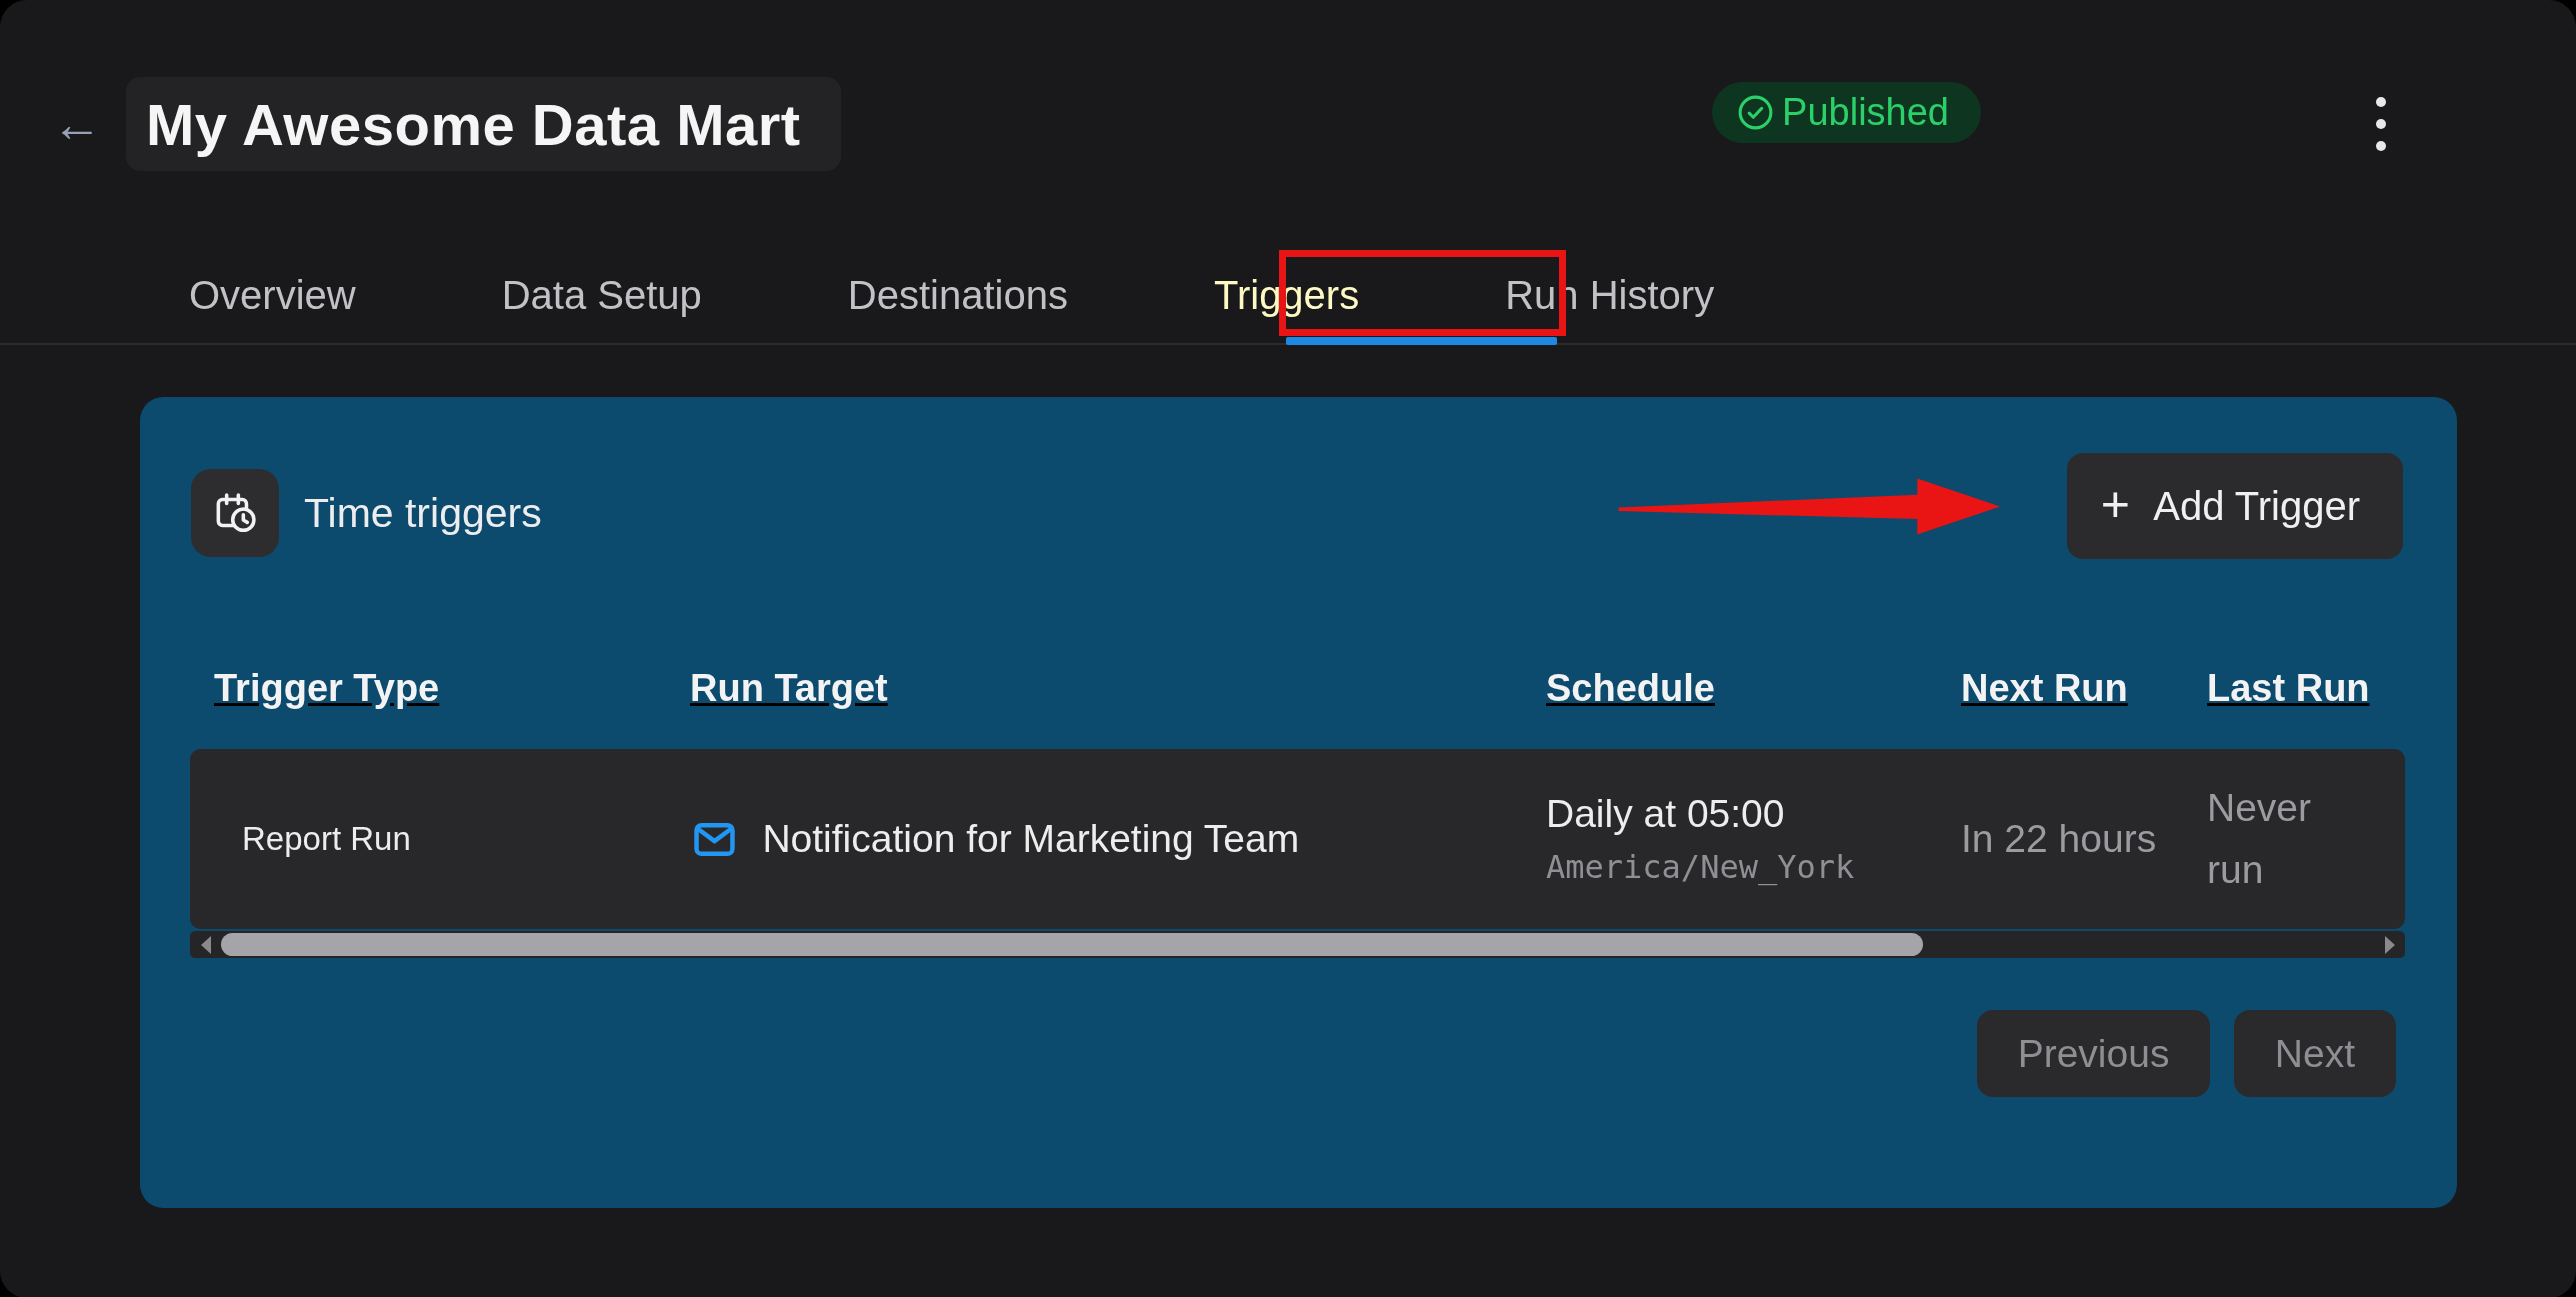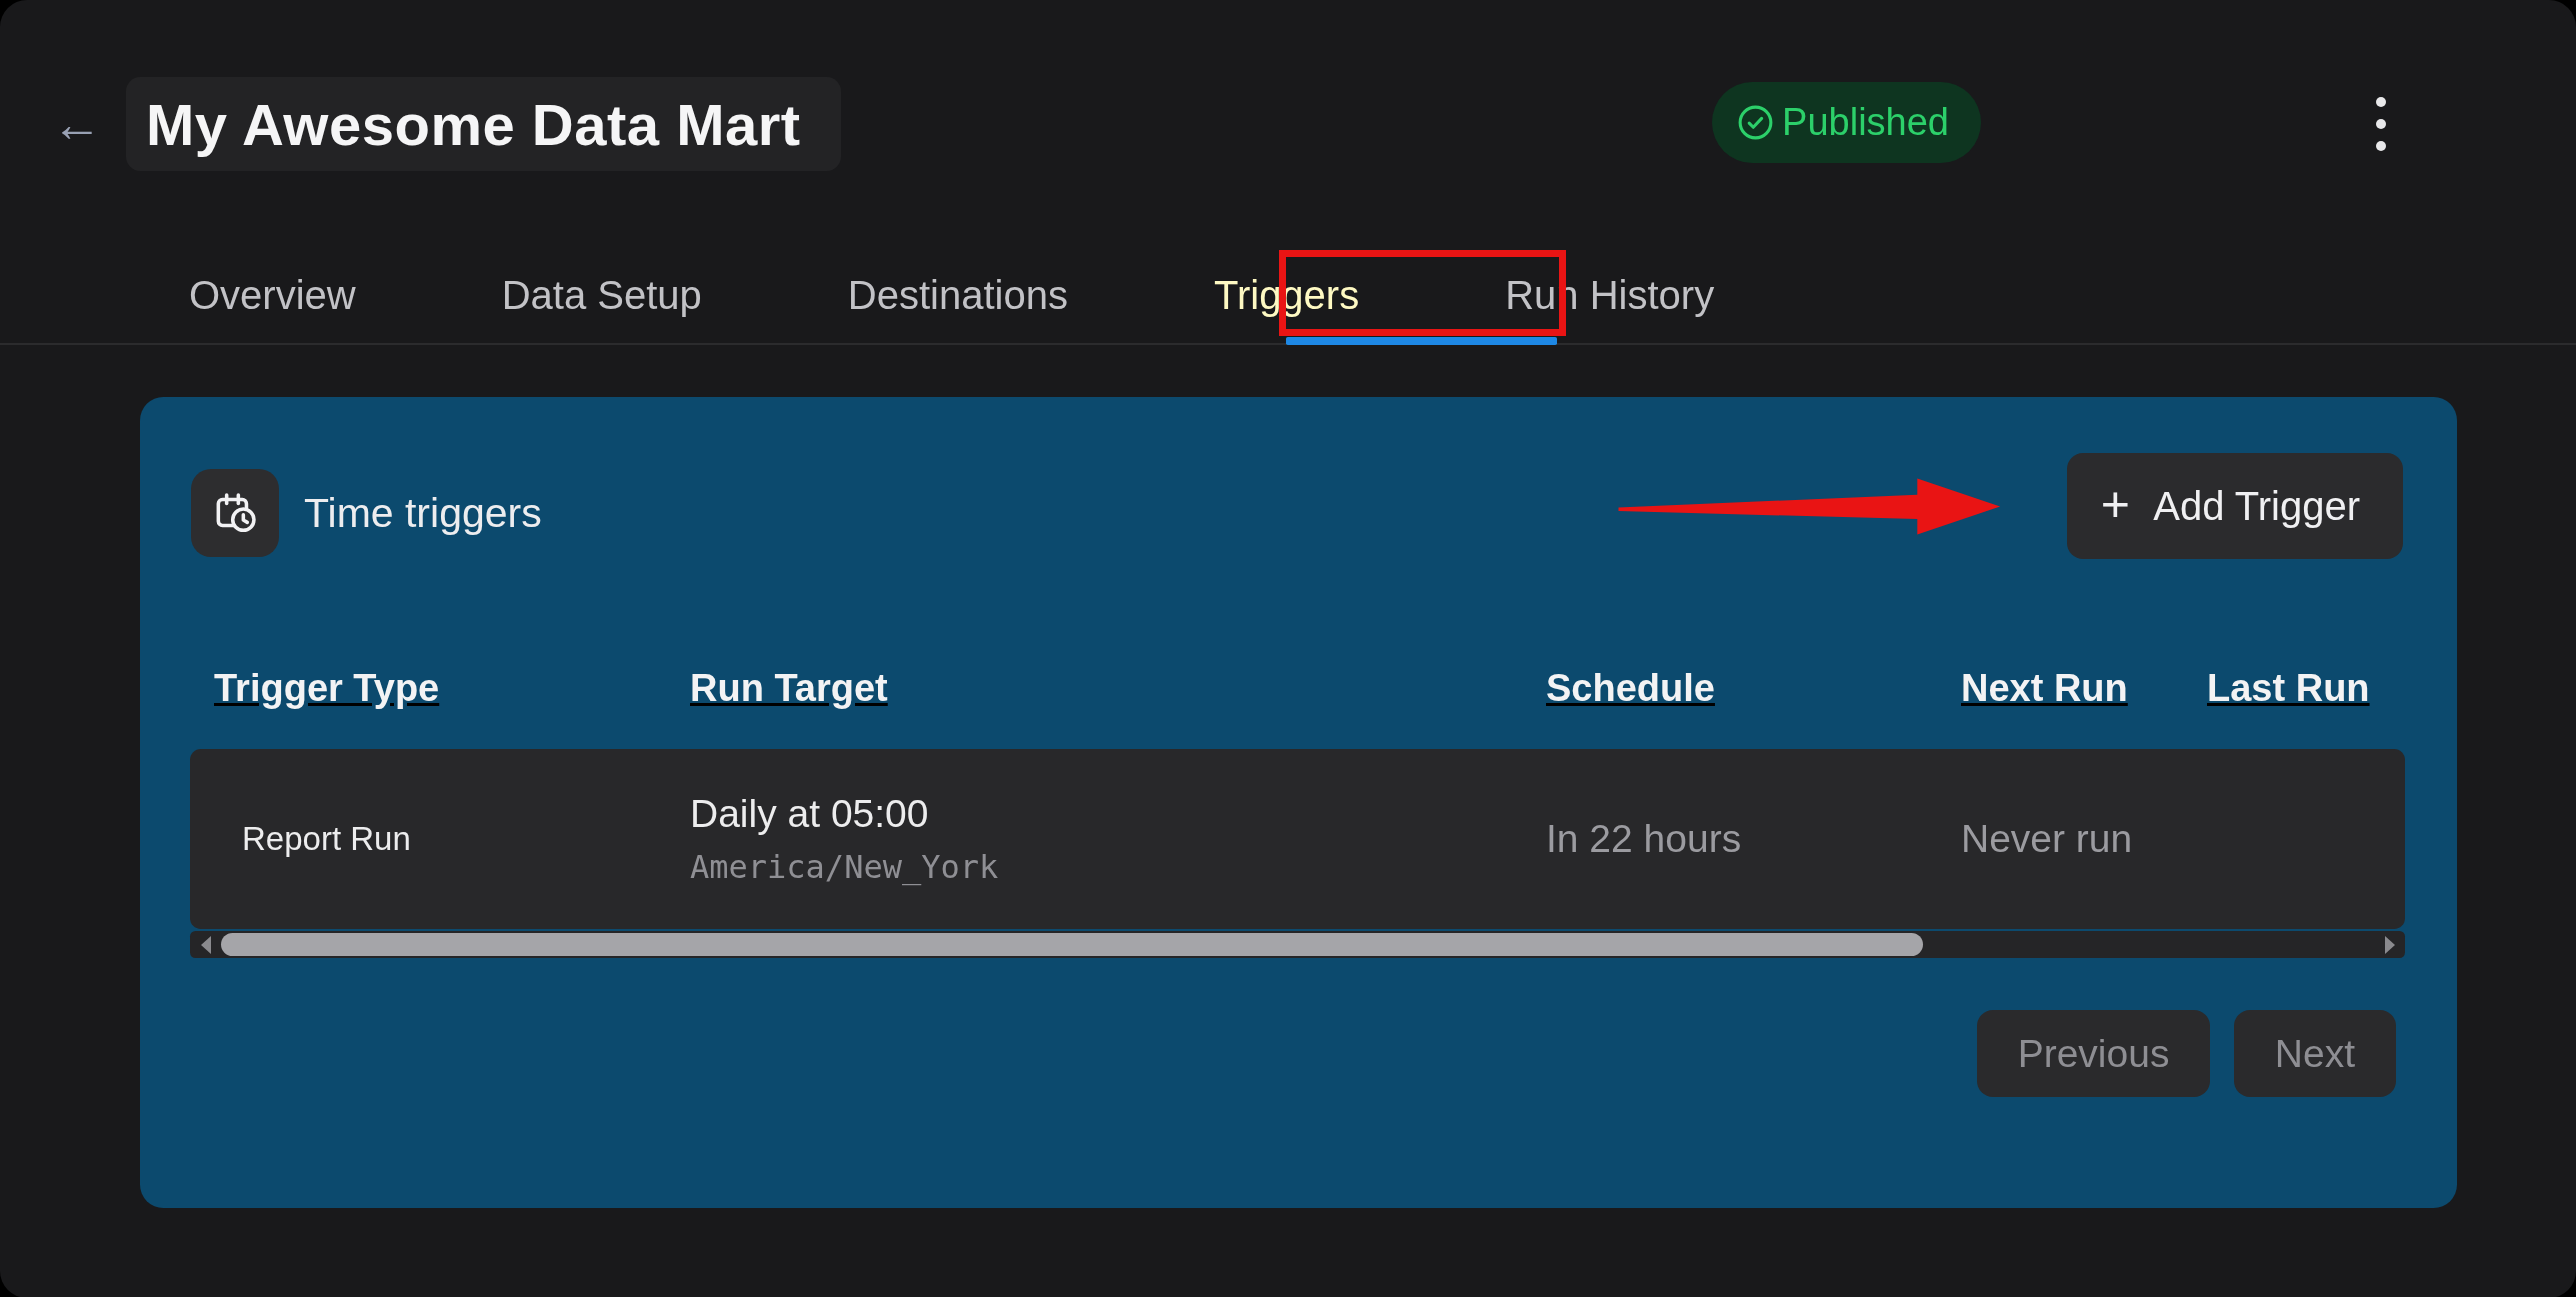--- a/index.html
+++ b/index.html
@@ -12,21 +12,21 @@
   }
 
   
   .hdr { position:absolute; top:77px; left:0; width:100%; height:95px; }
   .back { position:absolute; left:50px; top:20px; width:54px; height:54px;
           color:#98a0b3; font-size:50px; line-height:54px; text-align:center; cursor:pointer; }
   .title-wrap { position:absolute; left:126px; top:0; height:94px;
                 background:#232325; border-radius:14.4px; display:flex; align-items:center;
                 padding:0 40px 0 20px; }
   .title { font-size:58px; font-weight:700; color:#f5f5f6; letter-spacing:0.5px; white-space:nowrap; }
-  .badge { position:absolute; right:595px; top:5.4px; height:81px; border-radius:41px;
+  .badge { position:absolute; right:595px; top:5.4px; height:61px; border-radius:41px;
            background:#0e3520; display:flex; align-items:center; gap:6px; padding:0 32px 0 23.4px; }
   .badge-txt { font-size:38px; color:#2cd06a; }
   .kebab { position:absolute; right:168px; top:14.4px; width:54px; height:65px;
            display:flex; flex-direction:column; align-items:center; justify-content:center; gap:11.7px; cursor:pointer; }
   .kebab i { width:10px; height:10px; border-radius:50%; background:#e8e8ea; display:block; }
 
   
   .tabs { position:absolute; top:246px; left:189px; height:99px; display:flex; gap:146px; align-items:center; }
   .tab { font-size:40px; color:#c2c2c6; cursor:pointer; white-space:nowrap; }
   .tab.active { color:#fef9c3; }
@@ -142,20 +142,29 @@
     <div class="tbl-head">
       <span>Trigger Type</span>
       <span>Run Target</span>
       <span>Schedule</span>
       <span>Next Run</span>
       <span>Last Run</span>
     </div>
 
     <div class="row-band">
       <div class="cell-type">Report Run</div>
+      <div class="cell-target">
+        <span>
+          <svg width="49" height="49" viewBox="0 0 24 24" fill="none" stroke="#2196f3" stroke-width="2.2" stroke-linecap="round" stroke-linejoin="round">
+            <rect x="3.2" y="5" width="17.6" height="14" rx="2.5"></rect>
+            <path d="M4.5 7.2l7.5 5.6 7.5-5.6"></path>
+          </svg>
+        </span>
+        <span>Notification for Marketing Team</span>
+      </div>
       <div class="cell-sched">
         <div class="l1">Daily at 05:00</div>
         <div class="l2">America/New_York</div>
       </div>
       <div class="cell-muted">In 22 hours</div>
       <div class="cell-muted">Never run</div>
     </div>
 
     <div class="hscroll">
       <div class="sb-arrow">

